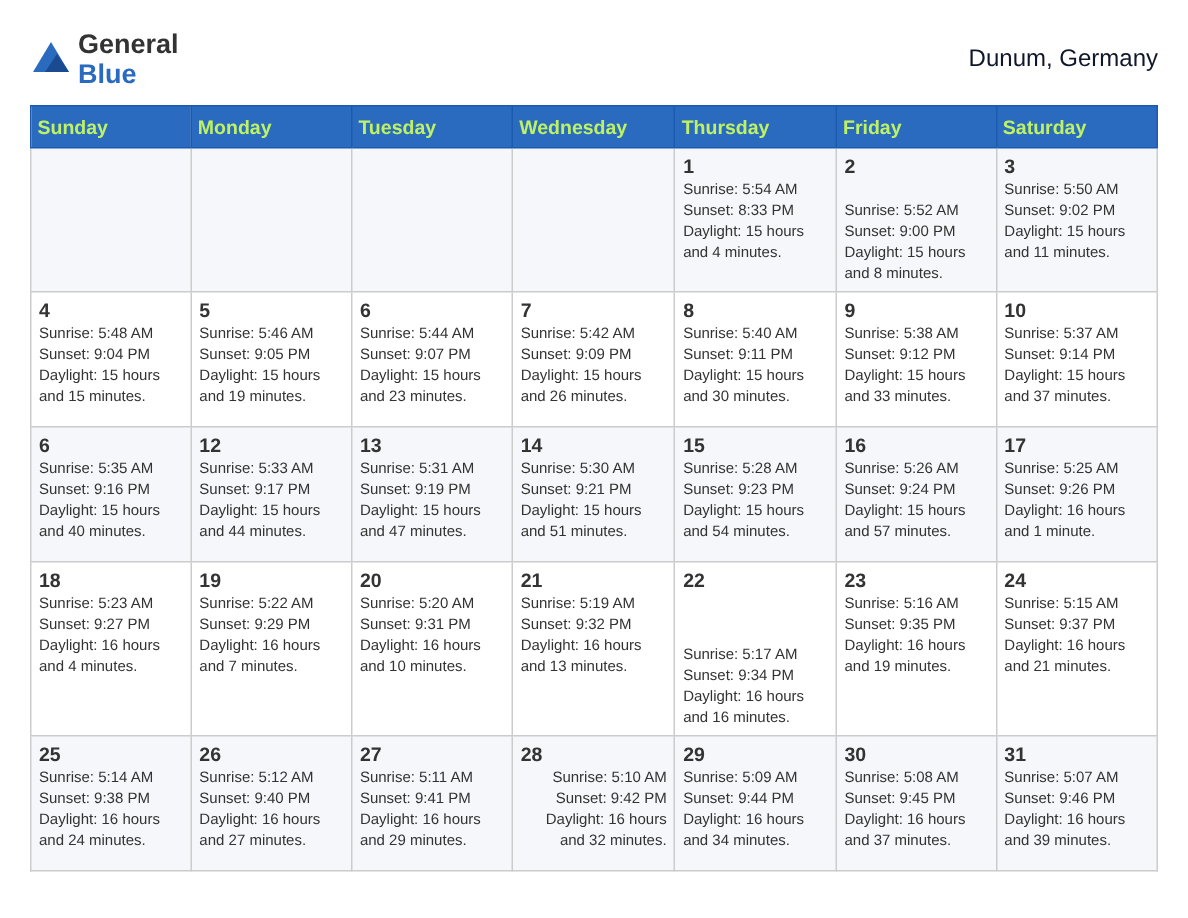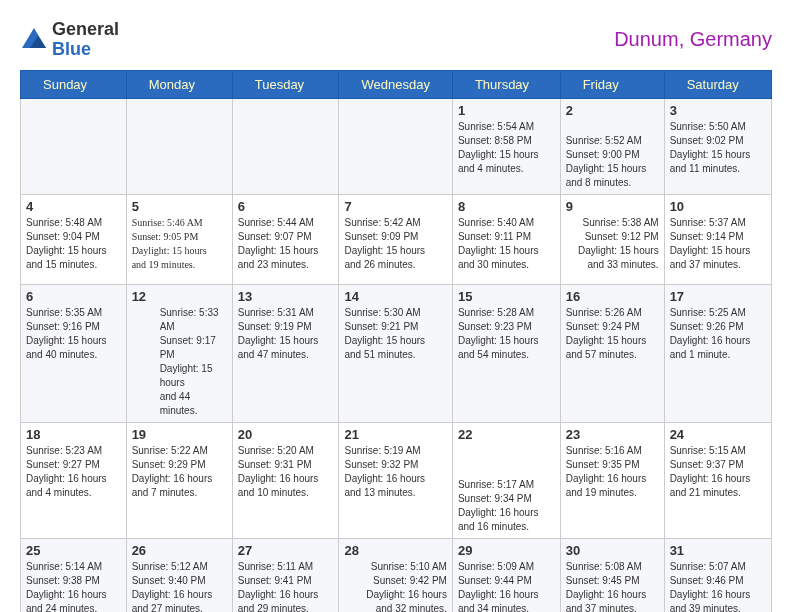--- a/index.html
+++ b/index.html
@@ -42,34 +42,34 @@
     }
     .title-block {
       text-align: right;
     }
     .month-title {
       font-size: 36px;
       font-weight: bold;
       color: #333;
     }
     .location-title {
-      font-size: 20px;
-      color: #a21caf;
+      font-size: 16px;
+      color: #0f172a;
     }
     .calendar {
       width: 100%;
       border-collapse: collapse;
       border: 1px solid #ccc;
     }
     .calendar th {
       background-color: #2a6bbf;
-      color: #fef9c3;
+      color: #bef264;
       font-size: 13px;
-      font-weight: normal;
-      padding: 6px 22px;
+      font-weight: bold;
+      padding: 6px 4px;
       text-align: left;
       border: 1px solid #1a5aaf;
     }
     .calendar td {
       vertical-align: top;
       border: 1px solid #ccc;
       padding: 4px 5px;
       font-size: 10.5px;
       color: #333;
       background: #fff;
@@ -130,21 +130,21 @@
   </thead>
   <tbody id="calendar-body">
   <tr>
         <td class="empty-cell"></td>
         <td class="empty-cell"></td>
         <td class="empty-cell"></td>
         <td class="empty-cell"></td>
         <td>
           <span class="day-number">1</span>
           <div class="day-info" style="white-space: pre-line;">Sunrise: 5:54 AM
-Sunset: 8:58 PM
+Sunset: 8:33 PM
 Daylight: 15 hours
 and 4 minutes.</div>
         </td>
         <td>
           <span class="day-number">2</span>
           <div class="day-info" style="white-space: pre-line; margin-top: 16px;">Sunrise: 5:52 AM
 Sunset: 9:00 PM
 Daylight: 15 hours
 and 8 minutes.</div>
         </td>
@@ -159,21 +159,21 @@
       <tr>
         <td>
           <span class="day-number">4</span>
           <div class="day-info" style="white-space: pre-line;">Sunrise: 5:48 AM
 Sunset: 9:04 PM
 Daylight: 15 hours
 and 15 minutes.</div>
         </td>
         <td>
           <span class="day-number">5</span>
-          <div class="day-info" style="white-space: pre-line; font-family: Liberation Serif, serif;">Sunrise: 5:46 AM
+          <div class="day-info" style="white-space: pre-line;">Sunrise: 5:46 AM
 Sunset: 9:05 PM
 Daylight: 15 hours
 and 19 minutes.</div>
         </td>
         <td>
           <span class="day-number">6</span>
           <div class="day-info" style="white-space: pre-line;">Sunrise: 5:44 AM
 Sunset: 9:07 PM
 Daylight: 15 hours
 and 23 minutes.</div>
@@ -187,21 +187,21 @@
         </td>
         <td>
           <span class="day-number">8</span>
           <div class="day-info" style="white-space: pre-line;">Sunrise: 5:40 AM
 Sunset: 9:11 PM
 Daylight: 15 hours
 and 30 minutes.</div>
         </td>
         <td>
           <span class="day-number">9</span>
-          <div class="day-info" style="white-space: pre-line; text-align: right;">Sunrise: 5:38 AM
+          <div class="day-info" style="white-space: pre-line;">Sunrise: 5:38 AM
 Sunset: 9:12 PM
 Daylight: 15 hours
 and 33 minutes.</div>
         </td>
         <td>
           <span class="day-number">10</span>
           <div class="day-info" style="white-space: pre-line;">Sunrise: 5:37 AM
 Sunset: 9:14 PM
 Daylight: 15 hours
 and 37 minutes.</div>
@@ -210,21 +210,21 @@
       <tr>
         <td>
           <span class="day-number">6</span>
           <div class="day-info" style="white-space: pre-line;">Sunrise: 5:35 AM
 Sunset: 9:16 PM
 Daylight: 15 hours
 and 40 minutes.</div>
         </td>
         <td>
           <span class="day-number">12</span>
-          <div class="day-info" style="white-space: pre-line; margin-left: 28px;">Sunrise: 5:33 AM
+          <div class="day-info" style="white-space: pre-line;">Sunrise: 5:33 AM
 Sunset: 9:17 PM
 Daylight: 15 hours
 and 44 minutes.</div>
         </td>
         <td>
           <span class="day-number">13</span>
           <div class="day-info" style="white-space: pre-line;">Sunrise: 5:31 AM
 Sunset: 9:19 PM
 Daylight: 15 hours
 and 47 minutes.</div>

